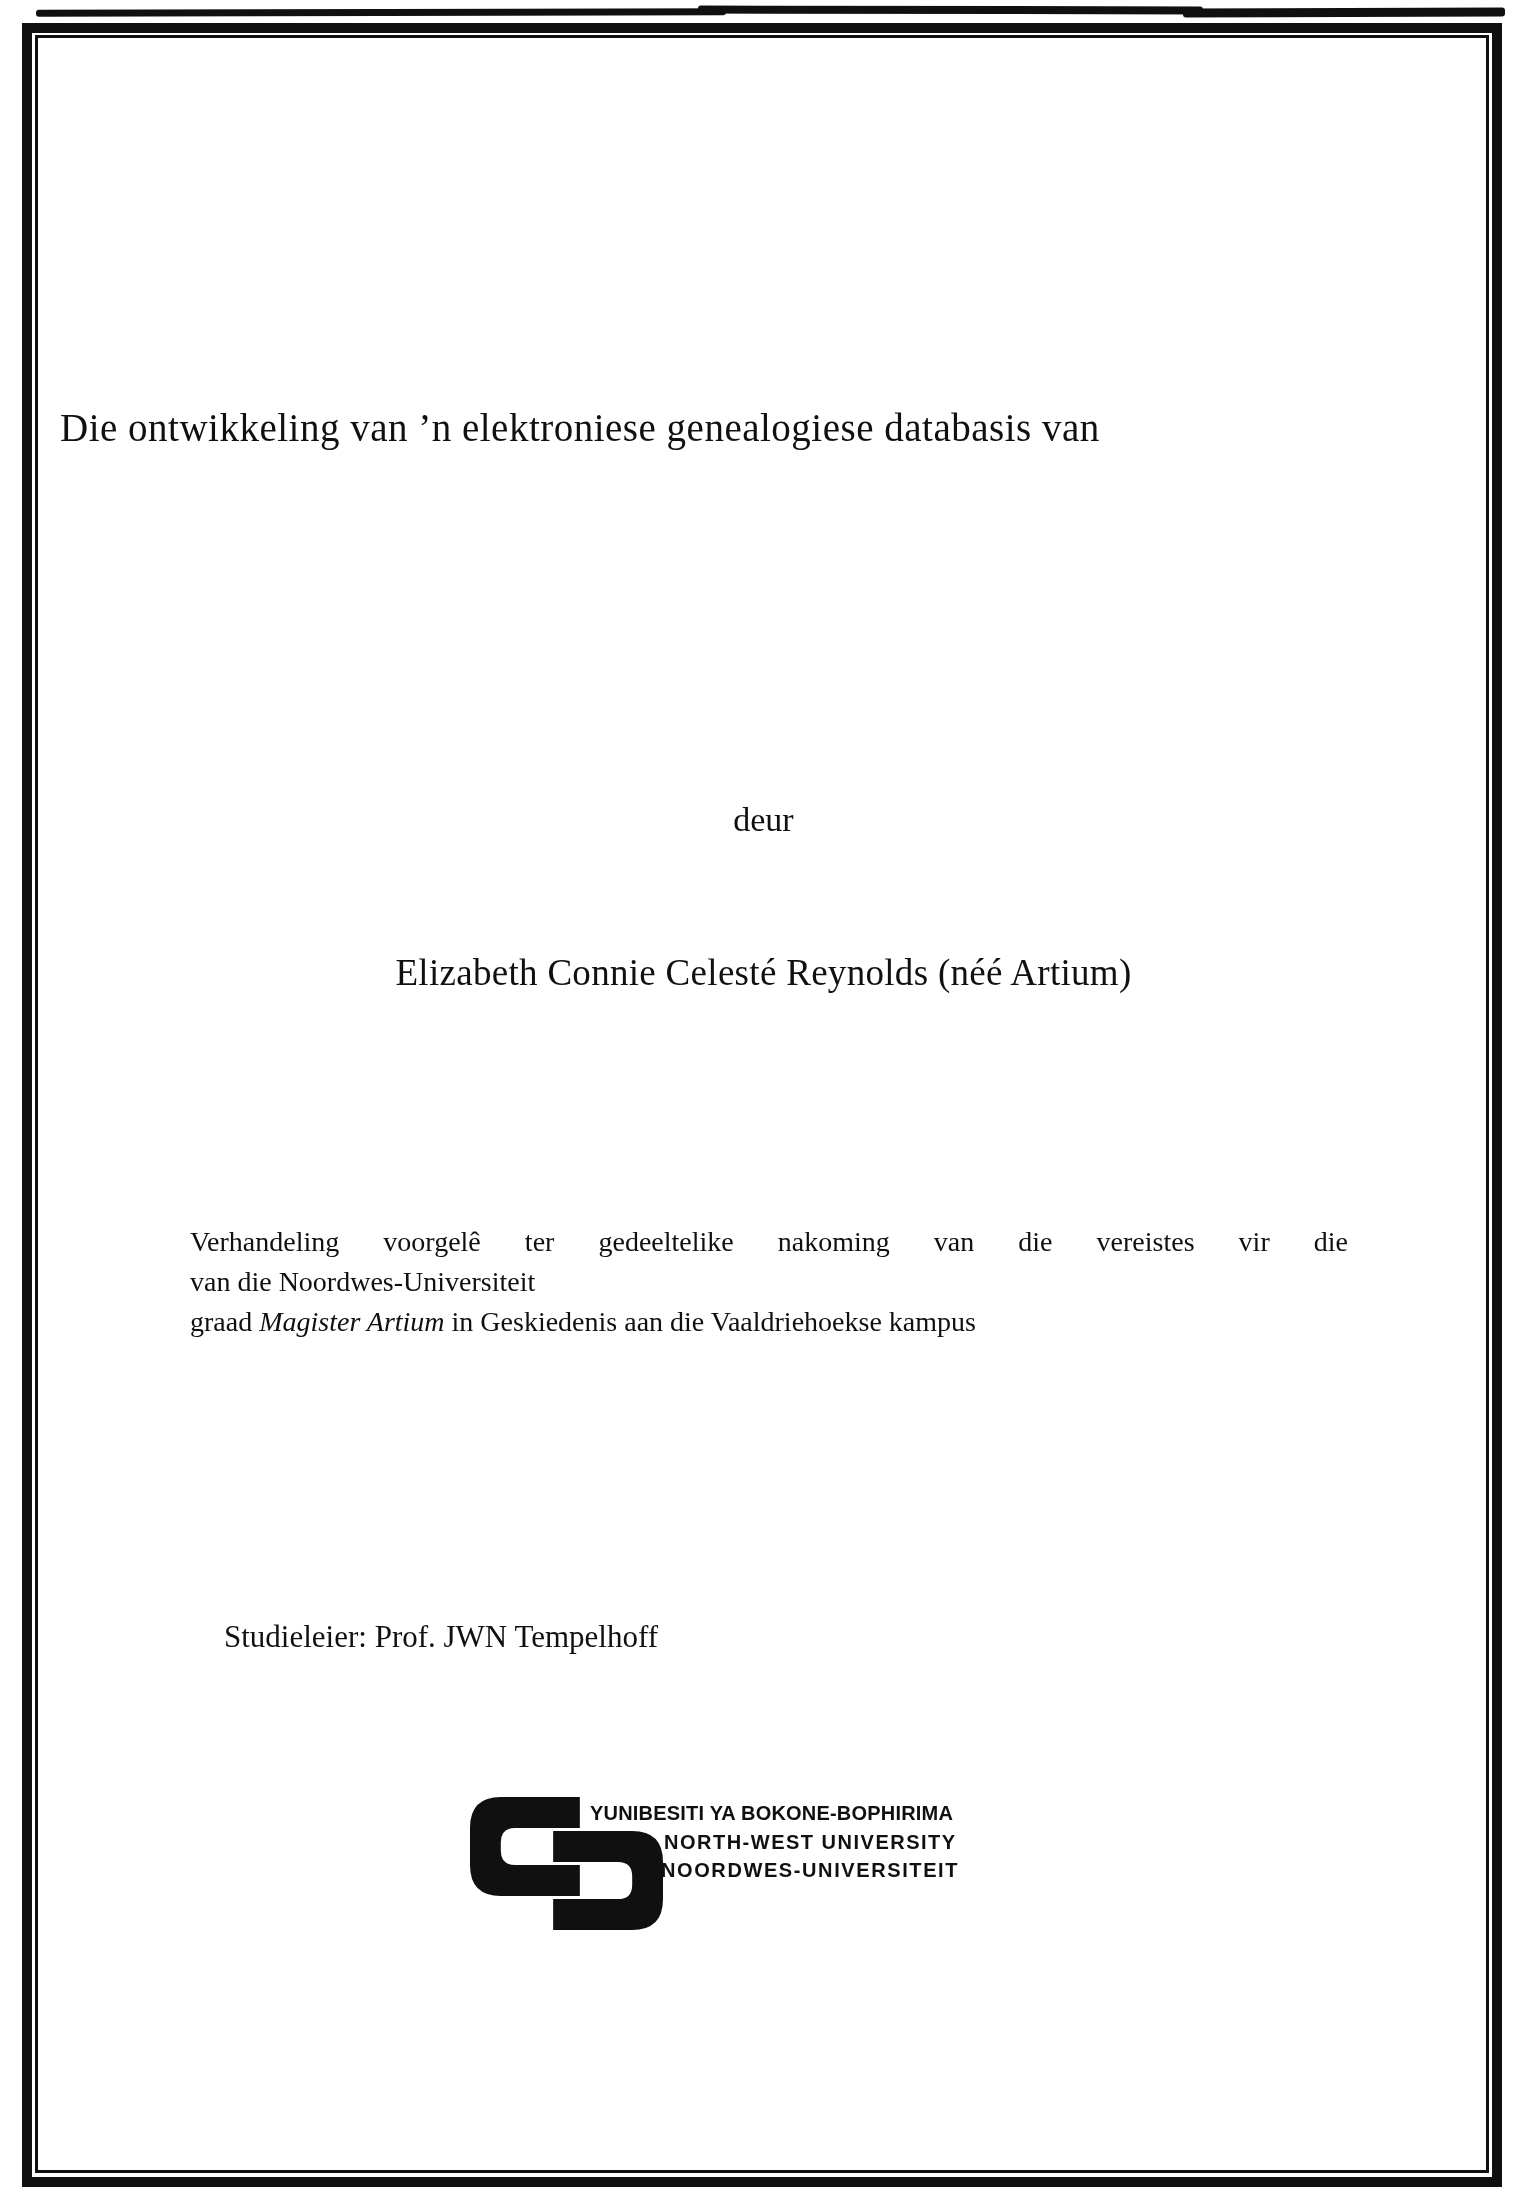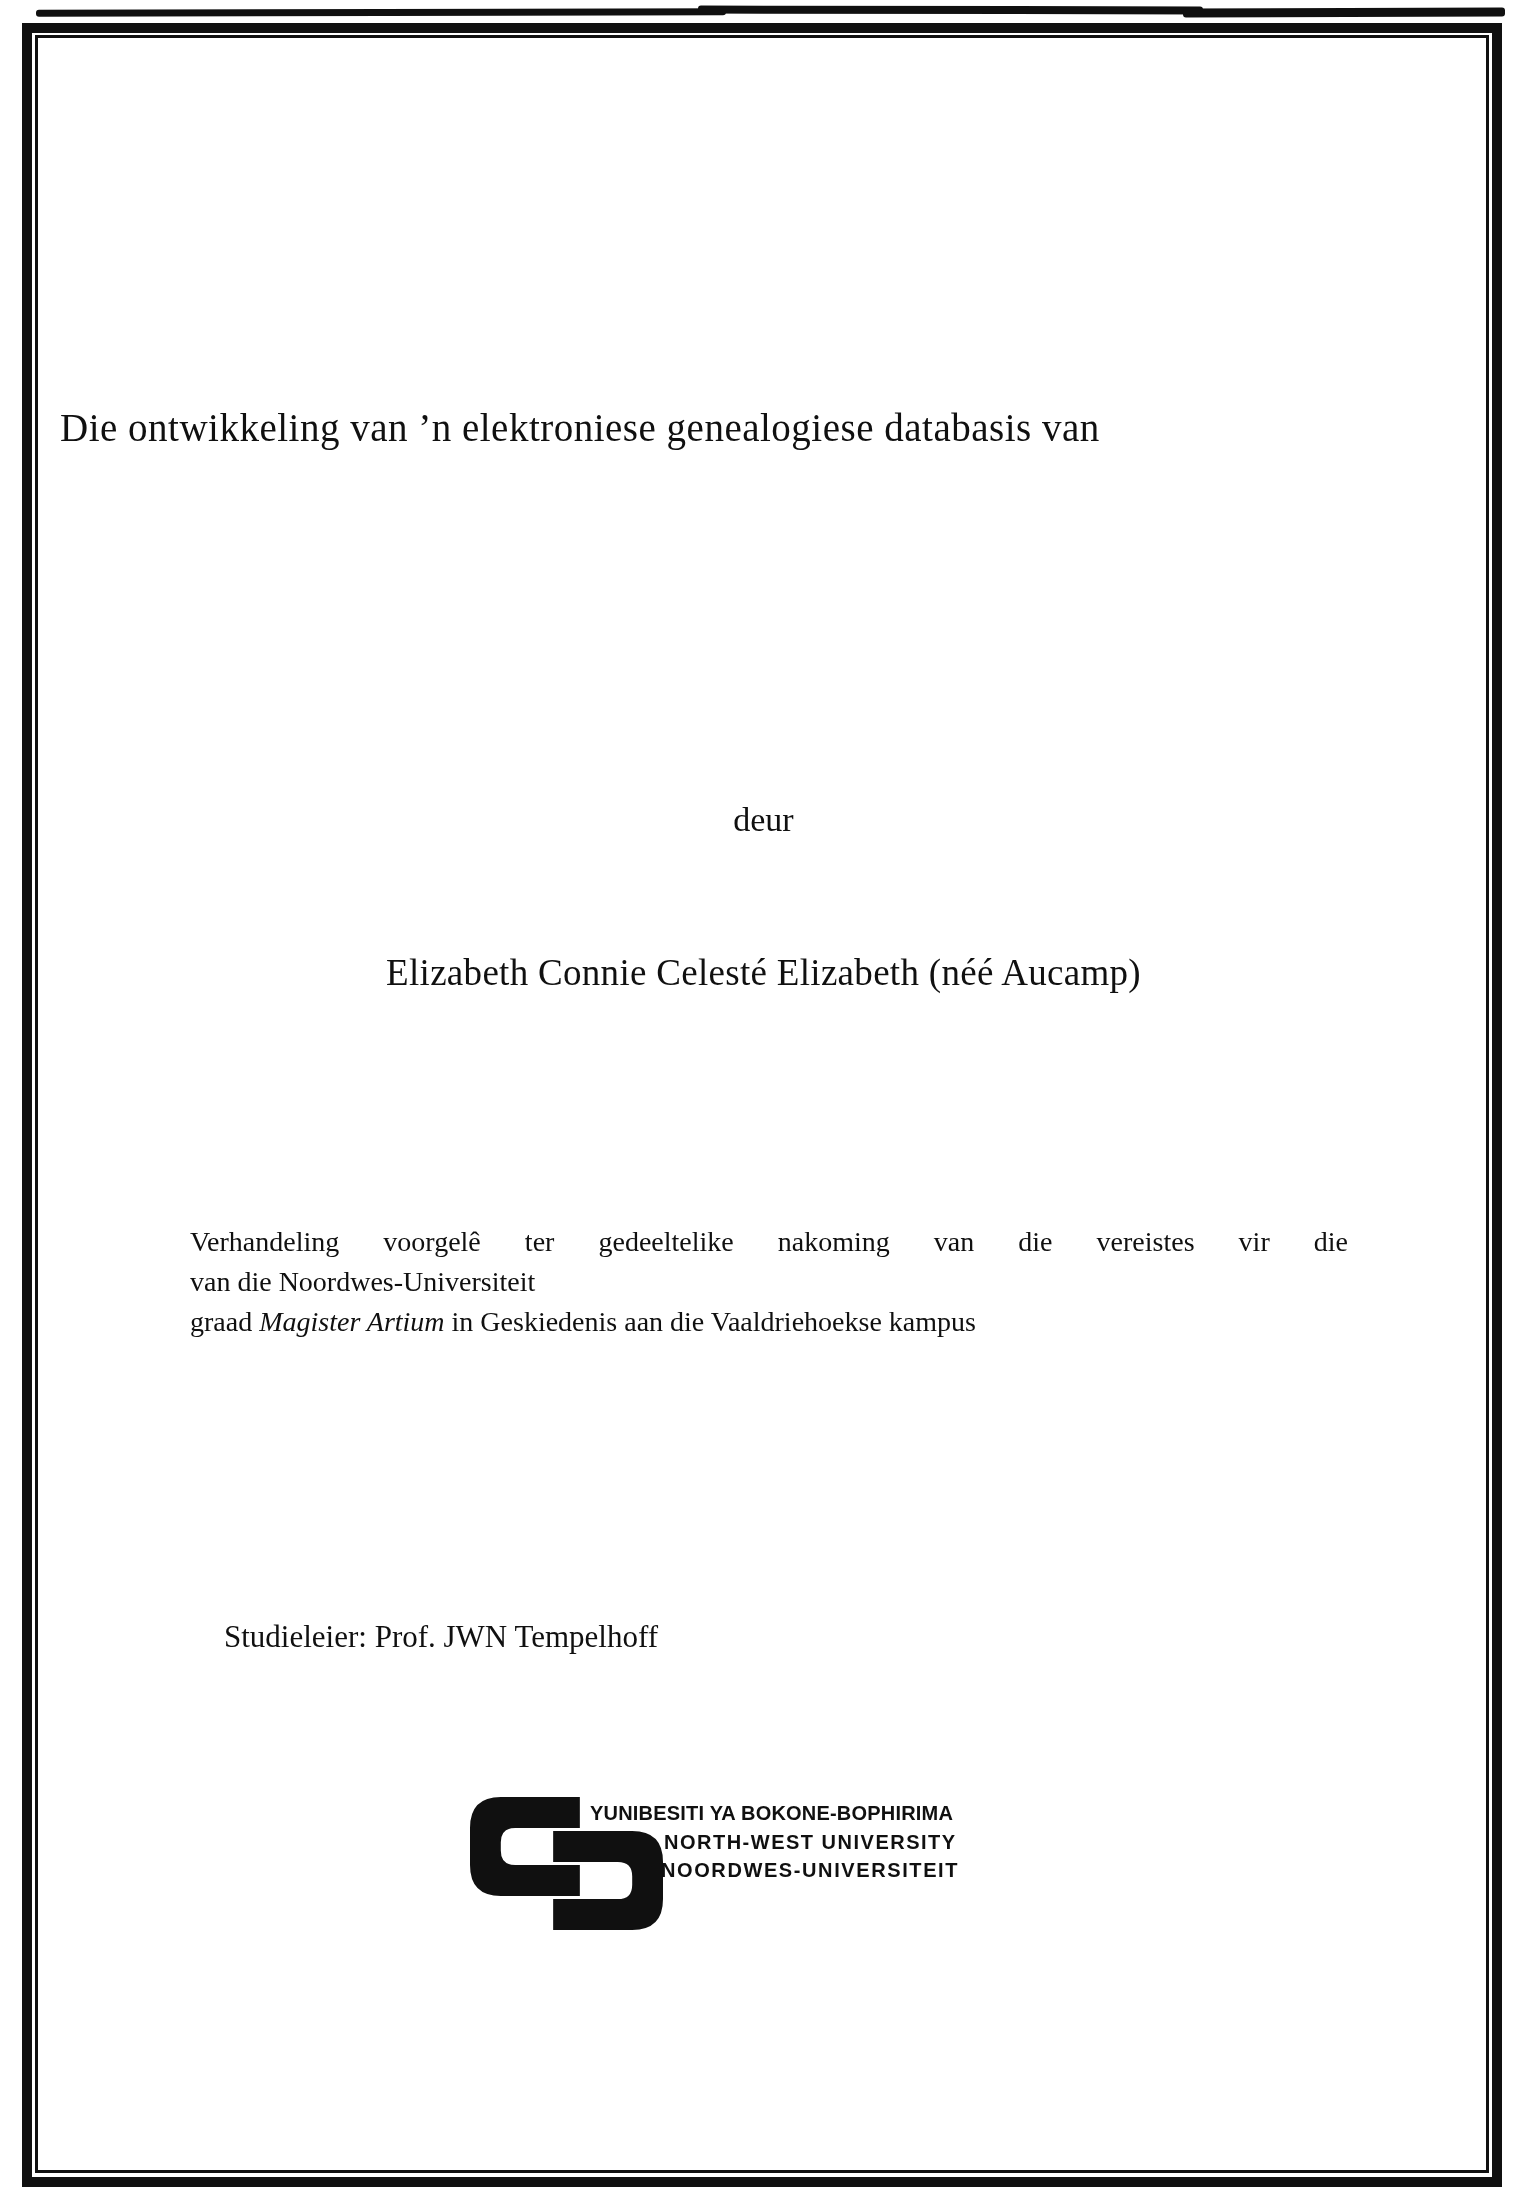--- a/index.html
+++ b/index.html
@@ -78,21 +78,21 @@
 
   <div class="frame-outer"></div>
   <div class="frame-inner"></div>
 
   <div class="title">
     <div>Die ontwikkeling van ’n elektroniese genealogiese databasis van</div>
   </div>
 
   <div class="byline">deur</div>
 
-  <div class="author">Elizabeth Connie Celesté Elizabeth (néé Aucamp)</div>
+  <div class="author">Elizabeth Connie Celesté Reynolds (néé Artium)</div>
 
   <div class="submission">
     <div class="just">Verhandeling voorgelê ter gedeeltelike nakoming van die vereistes vir die</div>
     <div>van die Noordwes-Universiteit</div>
     <div><span>graad </span><span class="it">Magister Artium</span><span> in Geskiedenis aan die Vaaldriehoekse kampus</span></div>
   </div>
 
   <div class="supervisor-block">
     <div>Studieleier: Prof. JWN Tempelhoff</div>
   </div>

